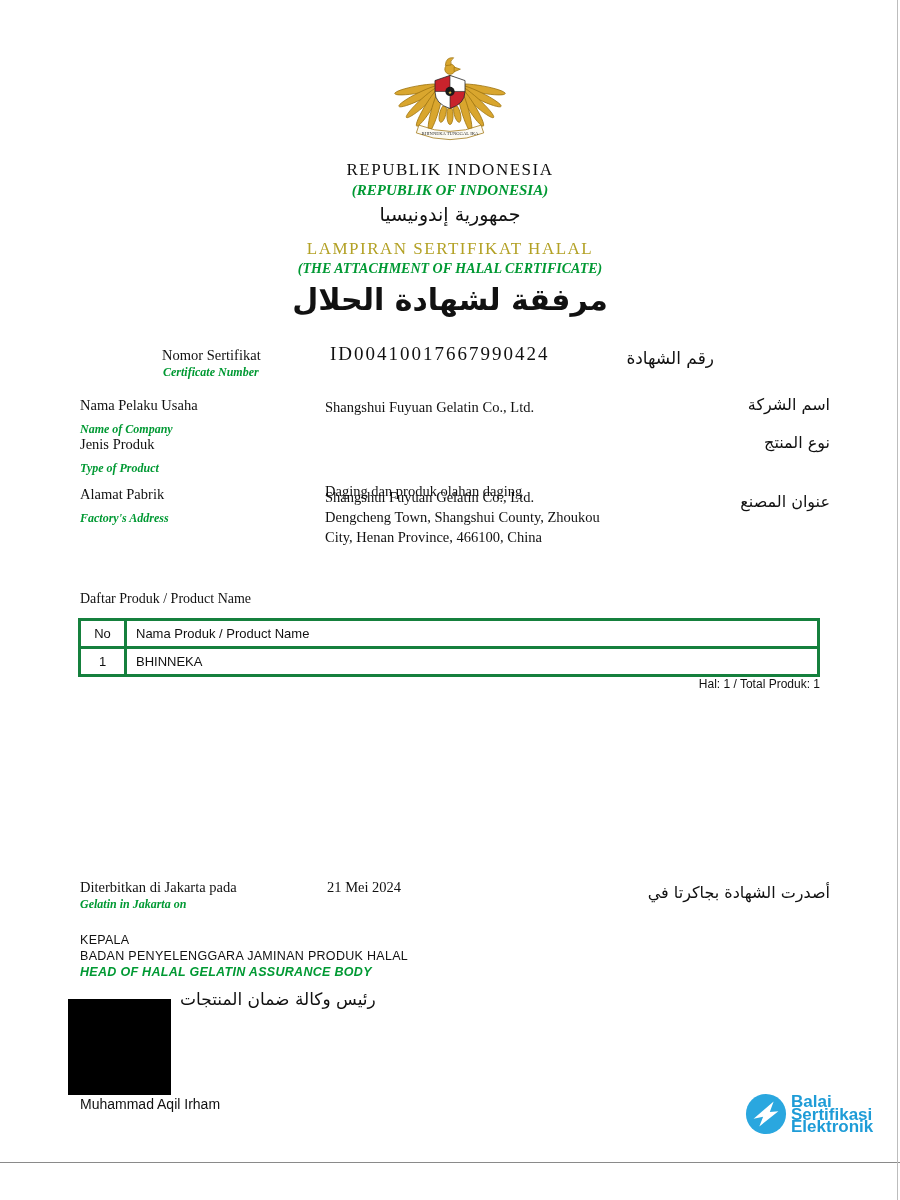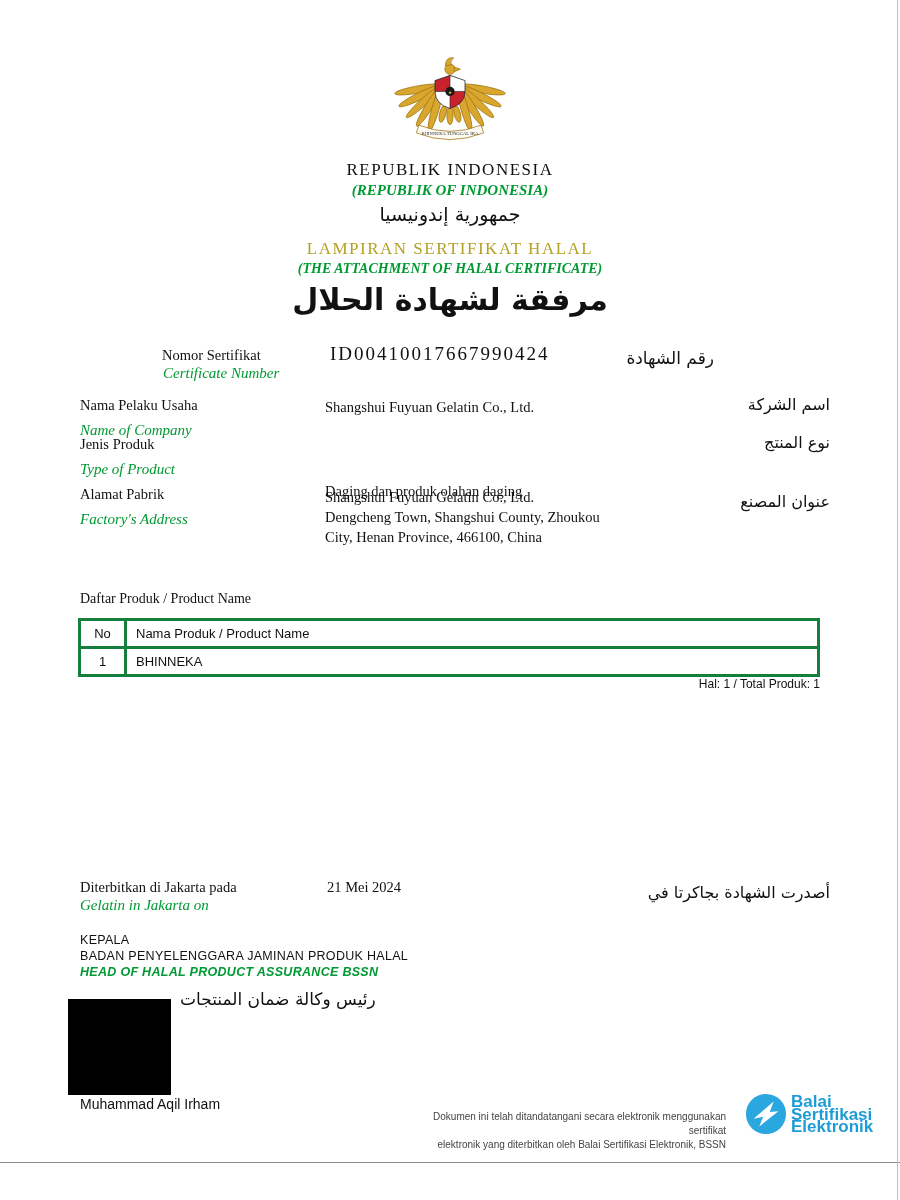--- a/index.html
+++ b/index.html
@@ -18,21 +18,21 @@
   .emblem{position:absolute;left:393px;top:34px;width:114px;height:118px;}
   .country{top:160px;font-size:17px;letter-spacing:1.5px;}
   .country-en{top:182px;font-size:15px;color:var(--green);font-style:italic;font-weight:bold;}
   .country-ar{top:203px;font-size:19px;font-family:"DejaVu Sans",sans-serif;}
   .doc-title{top:239px;font-size:17px;color:var(--gold);letter-spacing:1.5px;}
   .doc-title-en{top:261px;font-size:14px;color:var(--green);font-style:italic;font-weight:bold;}
   .doc-title-ar{top:282px;font-size:30px;font-weight:600;font-family:"DejaVu Sans",sans-serif;}
 
   .abs{position:absolute;}
   .label{font-size:14.5px;color:var(--ink);}
-  .sublabel{font-size:15px;color:var(--green);font-style:italic;font-weight:normal;}
+  .sublabel{font-size:12px;color:var(--green);font-style:italic;font-weight:bold;}
   .value{font-size:14.5px;color:var(--ink);}
   .ar{font-family:"DejaVu Sans",sans-serif;font-size:16px;direction:rtl;text-align:right;}
   .pre{white-space:pre-line;}
 
   
   .cert-label{left:162px;top:347px;}
   .cert-sublabel{left:163px;top:365px;}
   .cert-number{left:330px;top:343px;font-size:19px;letter-spacing:2px;}
   .cert-ar{right:186px;top:348px;font-size:17px;}
 
@@ -170,27 +170,25 @@
   </table>
   <div class="abs page-note">Hal: 1 / Total Produk: 1</div>
 
   <div class="abs label iss-label">Diterbitkan di Jakarta pada</div>
   <div class="abs sublabel iss-sub">Gelatin in Jakarta on</div>
   <div class="abs value iss-date">21 Mei 2024</div>
   <div class="abs ar iss-ar">أصدرت الشهادة بجاكرتا في</div>
 
   <div class="abs sig sig1">KEPALA</div>
   <div class="abs sig sig2">BADAN PENYELENGGARA JAMINAN PRODUK HALAL</div>
-  <div class="abs sig sig3">HEAD OF HALAL PRODUCT ASSURANCE BSSN</div>
+  <div class="abs sig sig3">HEAD OF HALAL GELATIN ASSURANCE BODY</div>
   <div class="abs ar sig-ar">رئيس وكالة ضمان المنتجات</div>
   <div class="abs redaction"></div>
   <div class="abs sig-name">Muhammad Aqil Irham</div>
 
-  <div class="abs disclaimer pre">Dokumen ini telah ditandatangani secara elektronik menggunakan sertifikat
-elektronik yang diterbitkan oleh Balai Sertifikasi Elektronik, BSSN</div>
   <svg class="bsre-icon" viewBox="0 0 44 44">
     <circle cx="22" cy="22" r="21" fill="#2AA7DF"></circle>
     <path d="M9 27 L30 9 L26 20 L35 19 L15 35 L19 25 Z" fill="#ffffff"></path>
   </svg>
   <div class="bsre-text pre">Balai
 Sertifikasi
 Elektronik</div>
 
   <div class="abs edge-bottom"></div>
   <div class="abs edge-right"></div>

